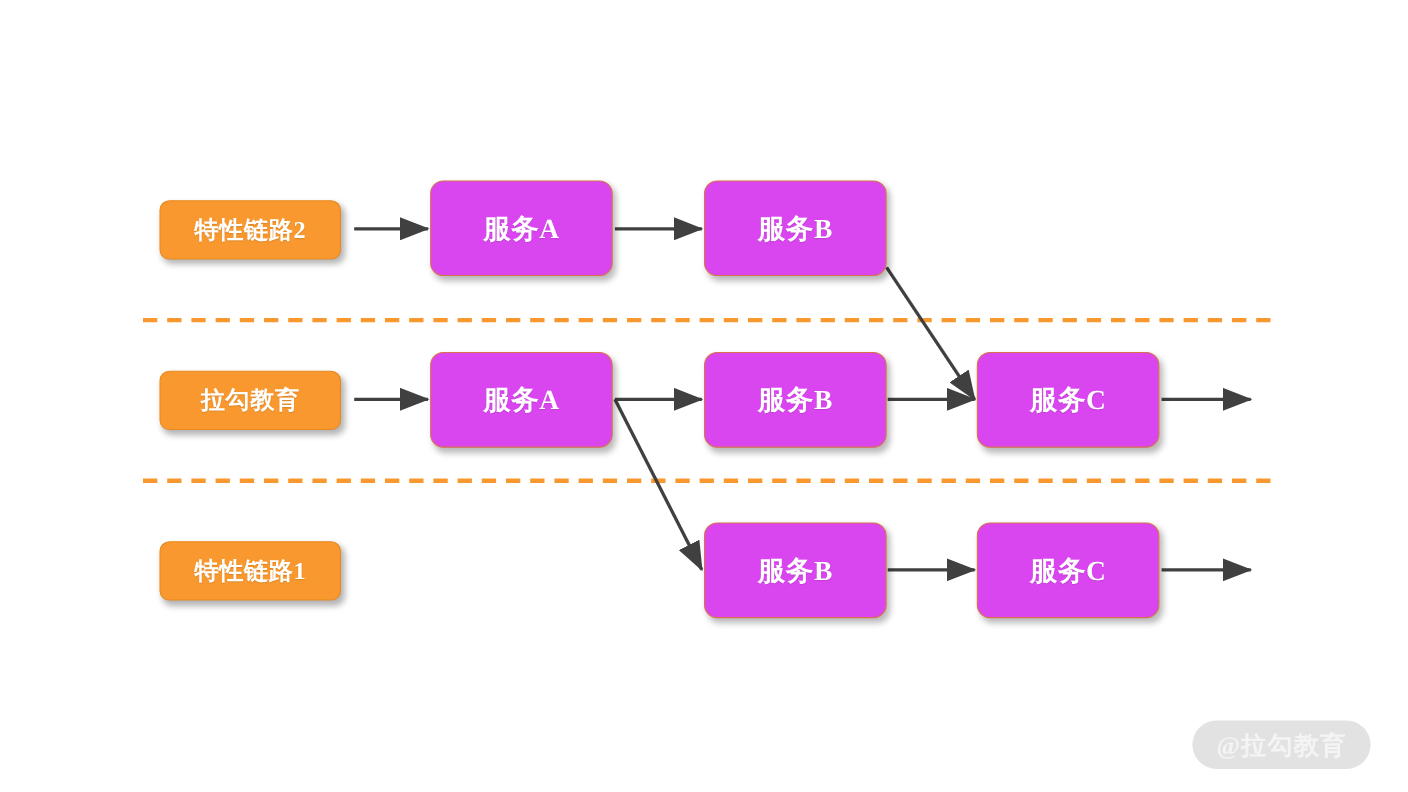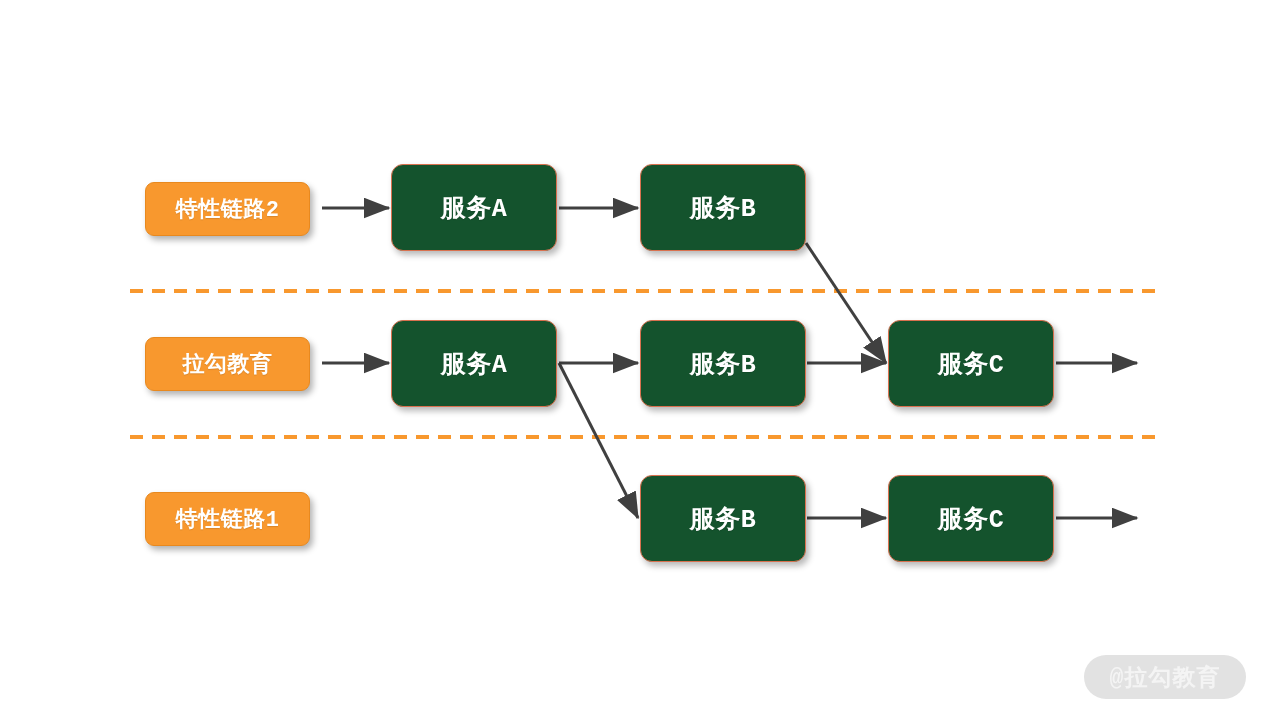--- a/index.html
+++ b/index.html
@@ -6,42 +6,42 @@
     margin: 0;
     padding: 0;
     background: #ffffff;
   }
   #canvas {
     position: relative;
     width: 1280px;
     height: 720px;
     background: #ffffff;
     overflow: hidden;
-    font-family: Liberation Mono, monospace;
+    font-family: Liberation Serif, serif;
   }
   .svg-layer {
     position: absolute;
     left: 0;
     top: 0;
     width: 1280px;
     height: 720px;
   }
   .node {
     position: absolute;
     box-sizing: border-box;
     display: flex;
     align-items: center;
     justify-content: center;
     color: #ffffff;
     font-weight: bold;
     letter-spacing: 0.5px;
     user-select: none;
   }
   .node-service {
-    background: #14532d;
+    background: #d946ef;
     border: 1px solid #d9714f;
     border-radius: 12px;
     font-size: 25px;
     box-shadow: 3px 4px 6px rgba(0,0,0,0.28);
     text-shadow: 0 1px 1px rgba(0,0,0,0.12);
   }
   .node-label {
     background: #f8982e;
     border: 1px solid #e8891f;
     border-radius: 9px;

